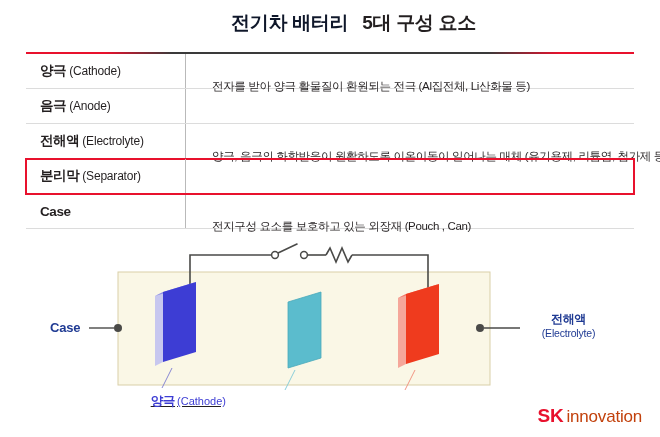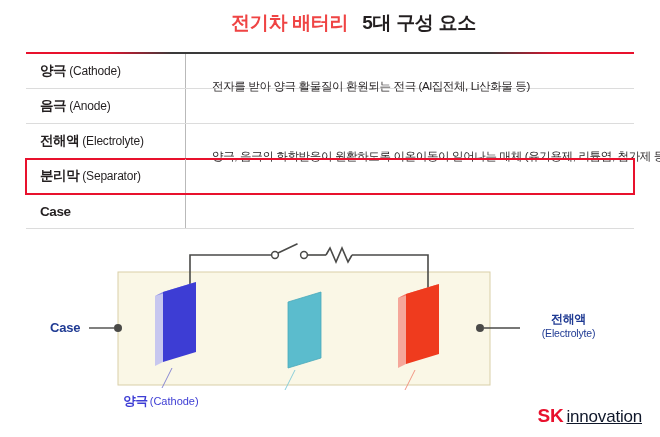--- a/index.html
+++ b/index.html
@@ -21,21 +21,21 @@
     position: absolute;
     top: 10px;
     left: 0;
     width: 660px;
     text-align: center;
     font-size: 19px;
     font-weight: bold;
     letter-spacing: -0.3px;
     white-space: nowrap;
   }
-  .title .t-red { color: #ef4444; margin-left: 47px; }
+  .title .t-red { color: #0f172a; margin-left: 47px; }
   .title .t-dark { color: #231f20; margin-left: 9px; }
 
   
   .table {
     position: absolute;
     top: 52px;
     left: 26px;
     width: 608px;
   }
   .table-top-rule {
@@ -122,24 +122,23 @@
     font-size: 17px;
     white-space: nowrap;
     letter-spacing: -0.2px;
   }
   .logo .sk {
     color: #e8112d;
     font-weight: bold;
     font-size: 19px;
   }
   .logo .inv {
-    color: #0f172a;
+    color: #c2410c;
     font-weight: normal;
     margin-left: 3px;
-    text-decoration: underline;
   }
 </style>
 </head>
 <body>
 
 <div class="title">
   <span class="t-red">전기차 배터리</span><span>&nbsp;</span><span class="t-dark">5대 구성 요소</span>
 </div>
 
 <div class="table">
@@ -173,20 +172,21 @@
       <span class="ko">분리막</span>
         <span class="en">(Separator)</span>
     </div>
   </div>
 
   <div class="row">
     <div class="cell-label">
       <span class="ko">Case</span>
         <span class="en"></span>
     </div>
+    <div class="cell-desc">전지구성 요소를 보호하고 있는 외장재 (Pouch , Can)</div>
   </div>
 </div>
 
 <div class="diagram">
   <svg width="660" height="197" viewBox="0 0 660 197" xmlns="http://www.w3.org/2000/svg">
 
     <rect x="118" y="32" width="372" height="113" fill="#faf7e6" stroke="#d9cfa8" stroke-width="1"></rect>
 
     <g stroke="#4a4a48" stroke-width="1.6" fill="none">
 
@@ -236,21 +236,21 @@
     <line x1="484" y1="88" x2="520" y2="88" stroke="#4a4a48" stroke-width="1.4"></line>
   </svg>
 
   <div style="position:absolute; left:50px; top:80px; font-size:13px; font-weight:bold; color:#1f3a93; letter-spacing:-0.2px;">Case</div>
 
   <div style="position:absolute; left:521px; top:72px; text-align:center; width:95px; line-height:1.25;">
     <div style="font-size:12px; font-weight:bold; color:#1f3a93; letter-spacing:-0.3px;">전해액</div>
     <div style="font-size:10.5px; color:#1f3a93; letter-spacing:-0.2px;">(Electrolyte)</div>
   </div>
 
-  <div style="position:absolute; left:96px; top:151px; width:130px; text-align:center; white-space:nowrap;">
+  <div style="position:absolute; left:96px; top:151px; width:130px; text-align:right; white-space:nowrap;text-decoration:underline;">
     <span style="font-size:12.5px; font-weight:bold; color:#3d3dd4; letter-spacing:-0.3px;">양극</span><span style="font-size:11px; color:#3d3dd4; margin-left:2px;">(Cathode)</span>
   </div>
 
 
 </div>
 
 <div class="logo">
   <span class="sk">SK</span><span class="inv">innovation</span>
 </div>
 

